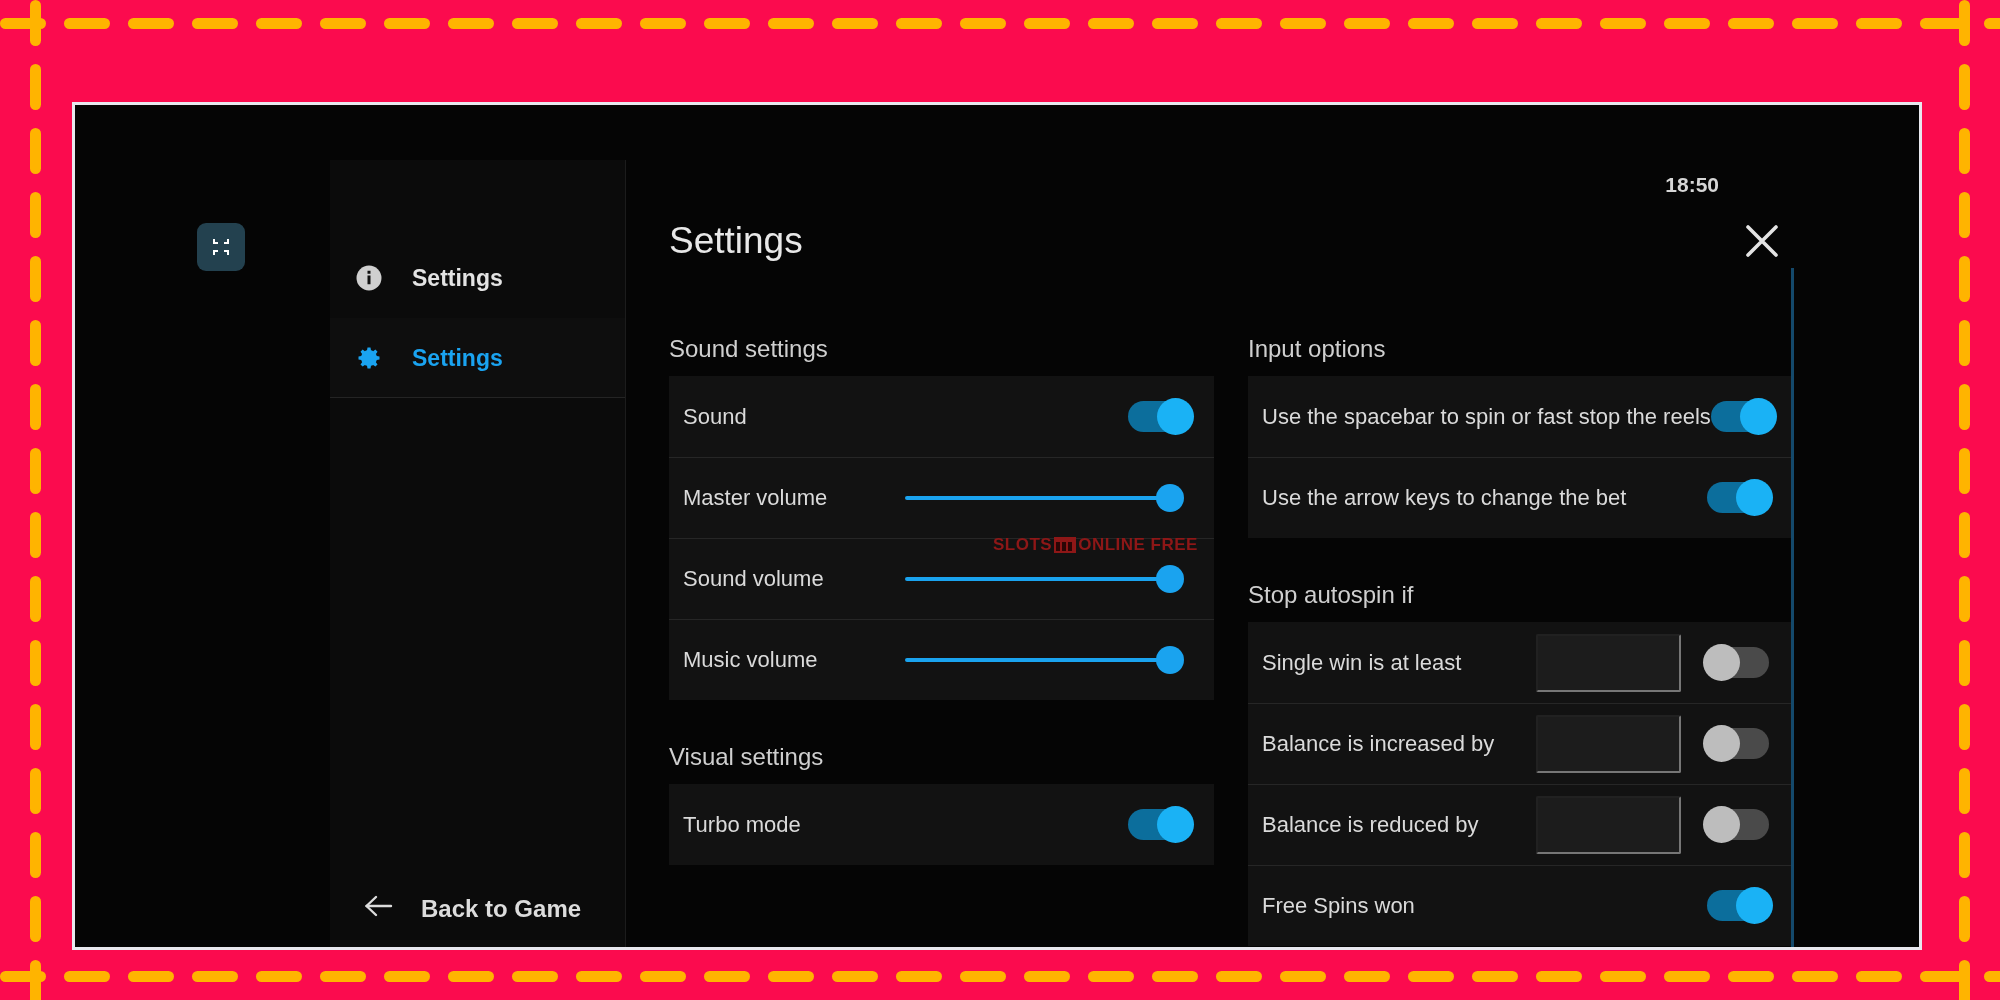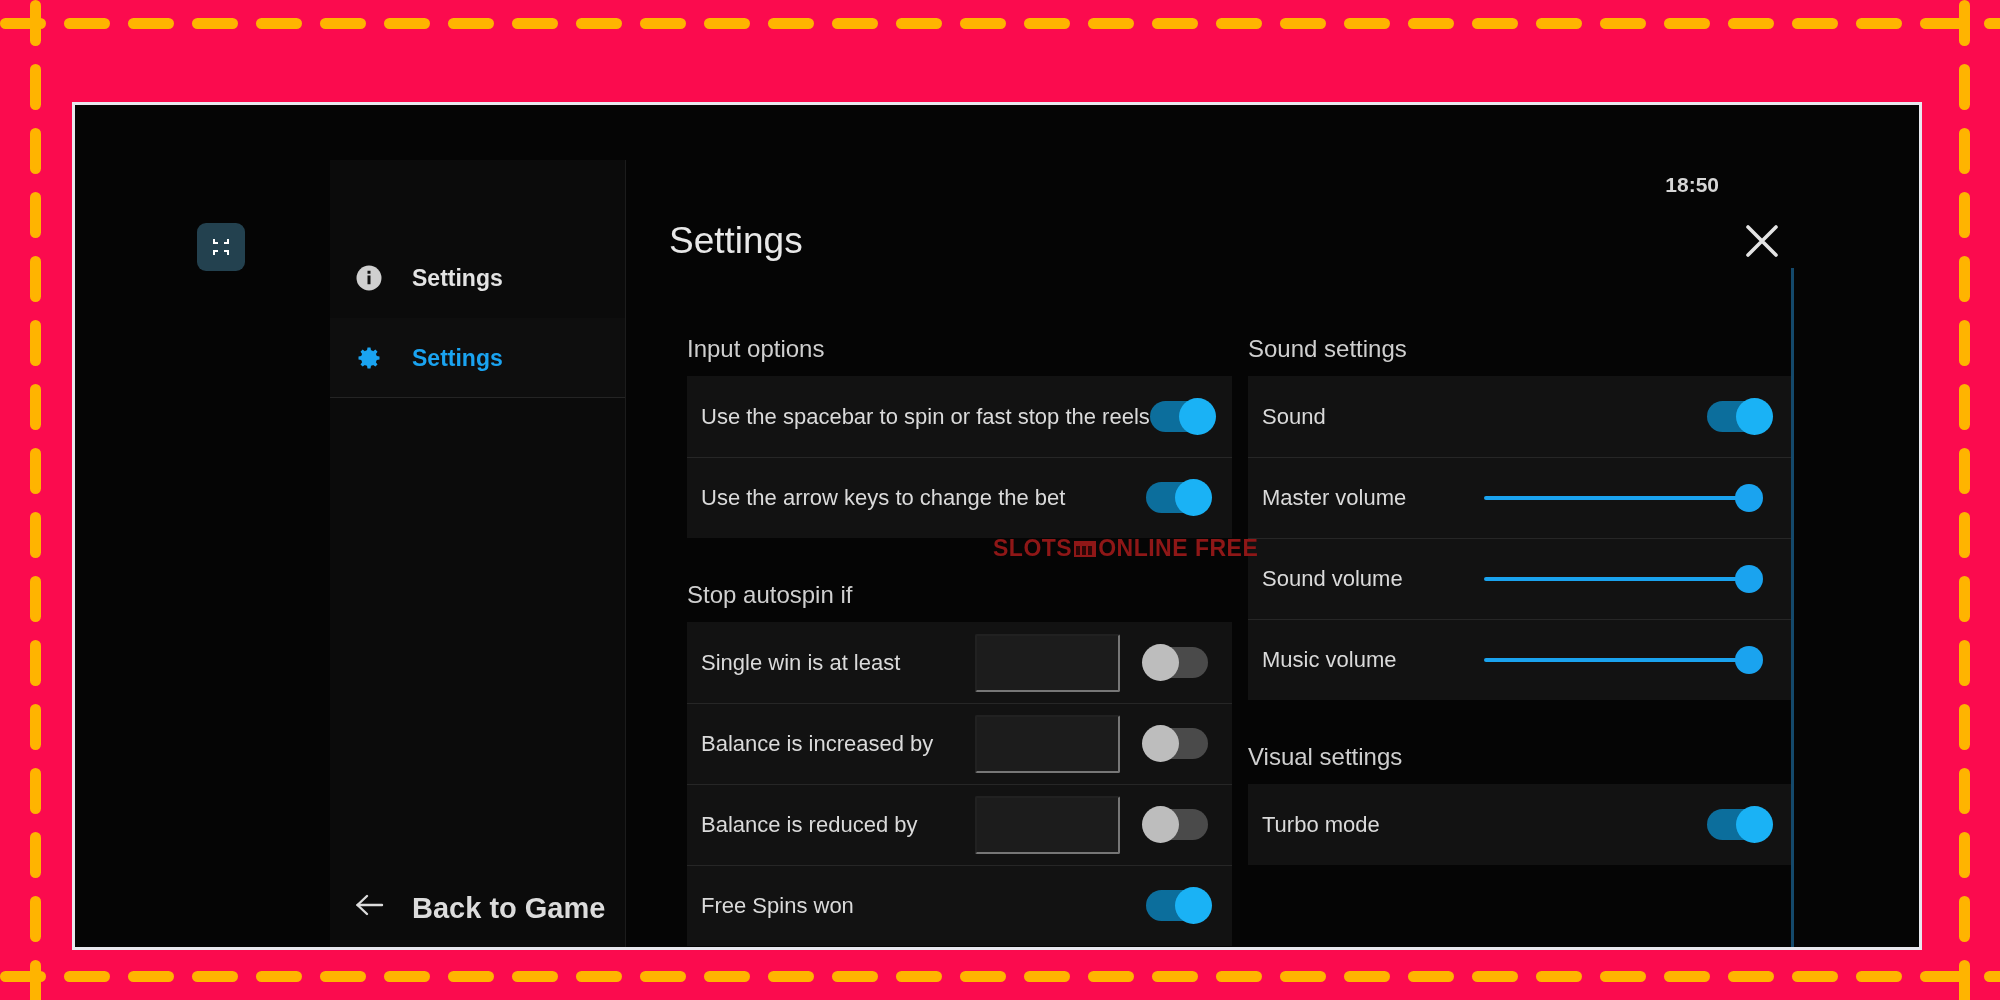--- a/index.html
+++ b/index.html
@@ -75,24 +75,24 @@
   }
   .nav-item.active { color: #1aa3f0; background: #0e0e0e; }
   .nav-item.active::after,
   .nav-sep {
     content: ""; position: absolute; left: 0; right: 0; bottom: 0;
     height: 1px; background: #242424;
   }
   #nav-list { padding-top: 78px; }
 
   #back-to-game {
-    position: absolute; left: 0; bottom: 28px;
+    position: absolute; left: 9px; bottom: 28px;
     display: flex; align-items: center;
     padding-left: 24px;
-    color: #dcdcdc; font-size: 29px; font-weight: bold; justify-content: center;
+    color: #dcdcdc; font-size: 24px; font-weight: bold; justify-content: center;
   }
   #back-to-game .nv-ico { width: 40px; margin-right: 18px; }
 
   
   #panel {
     position: absolute; left: 551px; top: 55px; right: 0; bottom: 0;
     padding: 0;
   }
   #panel-title {
     position: absolute; left: 43px; top: 60px;
@@ -168,21 +168,21 @@
     flex: 0 0 auto;
     width: 145px; height: 58px;
     background: #1c1c1c; border-radius: 2px;
     margin-right: 26px;
   }
 
   
   #watermark {
     position: absolute;
     left: 918px; top: 430px;
-    font-size: 23px; font-weight: bold;
+    font-size: 17px; font-weight: bold;
     color: #8e1717; letter-spacing: .5px;
     display: flex; align-items: center; gap: 2px;
     pointer-events: none;
     justify-content: space-between;
   }
   #watermark .wm-ico {
     display: inline-block; width: 22px; height: 16px;
     background: #8e1717;
     position: relative;
   }
@@ -368,79 +368,20 @@
       <div id="panel-title">Settings</div>
 
       <div id="close-btn">
         <svg width="40" height="40" viewBox="0 0 40 40">
           <path d="M6 6 L34 34 M34 6 L6 34" stroke="#e4e4e4" stroke-width="3.6" stroke-linecap="round"></path>
         </svg>
       </div>
 
       <div id="cols">
 
-        <div class="col right">
-
-          <div class="sec-head">Input options</div>
-          <div class="card">
-
-            <div class="row">
-              <span class="lbl">Use the spacebar to spin or fast stop the reels</span>
-              <span class="toggle on">
-                  <span class="knob"></span>
-                </span>
-            </div>
-
-            <div class="row">
-              <span class="lbl">Use the arrow keys to change the bet</span>
-              <span class="toggle on">
-                  <span class="knob"></span>
-                </span>
-            </div>
-
-          </div>
-
-          <div class="sec-head second">Stop autospin if</div>
-          <div class="card">
-
-            <div class="row">
-              <span class="lbl">Single win is at least</span>
-              <input class="valfield" type="text" value="" style="">
-              <span class="toggle off">
-                  <span class="knob"></span>
-                </span>
-            </div>
-
-            <div class="row">
-              <span class="lbl">Balance is increased by</span>
-              <input class="valfield" type="text" value="" style="">
-              <span class="toggle off">
-                  <span class="knob"></span>
-                </span>
-            </div>
-
-            <div class="row">
-              <span class="lbl">Balance is reduced by</span>
-              <input class="valfield" type="text" value="" style="">
-              <span class="toggle off">
-                  <span class="knob"></span>
-                </span>
-            </div>
-
-            <div class="row">
-              <span class="lbl">Free Spins won</span>
-              <span class="toggle on">
-                  <span class="knob"></span>
-                </span>
-            </div>
-
-          </div>
-
-        </div>
-
         <div class="col left">
 
           <div class="sec-head">Sound settings</div>
           <div class="card">
 
             <div class="row">
               <span class="lbl">Sound</span>
               <span class="toggle on">
                   <span class="knob"></span>
                 </span>
@@ -476,20 +417,79 @@
           <div class="card">
             <div class="row">
               <span class="lbl">Turbo mode</span>
               <span class="toggle on">
                   <span class="knob"></span>
                 </span>
             </div>
           </div>
 
         </div>
+
+        <div class="col right">
+
+          <div class="sec-head">Input options</div>
+          <div class="card">
+
+            <div class="row">
+              <span class="lbl">Use the spacebar to spin or fast stop the reels</span>
+              <span class="toggle on">
+                  <span class="knob"></span>
+                </span>
+            </div>
+
+            <div class="row">
+              <span class="lbl">Use the arrow keys to change the bet</span>
+              <span class="toggle on">
+                  <span class="knob"></span>
+                </span>
+            </div>
+
+          </div>
+
+          <div class="sec-head second">Stop autospin if</div>
+          <div class="card">
+
+            <div class="row">
+              <span class="lbl">Single win is at least</span>
+              <input class="valfield" type="text" value="" style="">
+              <span class="toggle off">
+                  <span class="knob"></span>
+                </span>
+            </div>
+
+            <div class="row">
+              <span class="lbl">Balance is increased by</span>
+              <input class="valfield" type="text" value="" style="">
+              <span class="toggle off">
+                  <span class="knob"></span>
+                </span>
+            </div>
+
+            <div class="row">
+              <span class="lbl">Balance is reduced by</span>
+              <input class="valfield" type="text" value="" style="">
+              <span class="toggle off">
+                  <span class="knob"></span>
+                </span>
+            </div>
+
+            <div class="row">
+              <span class="lbl">Free Spins won</span>
+              <span class="toggle on">
+                  <span class="knob"></span>
+                </span>
+            </div>
+
+          </div>
+
+        </div>
       </div>
 
       <div id="scrollbar"></div>
     </div>
 
     <div id="watermark">
       <span>SLOTS</span>
       <span class="wm-ico"></span>
       <span>ONLINE FREE</span>
     </div>

